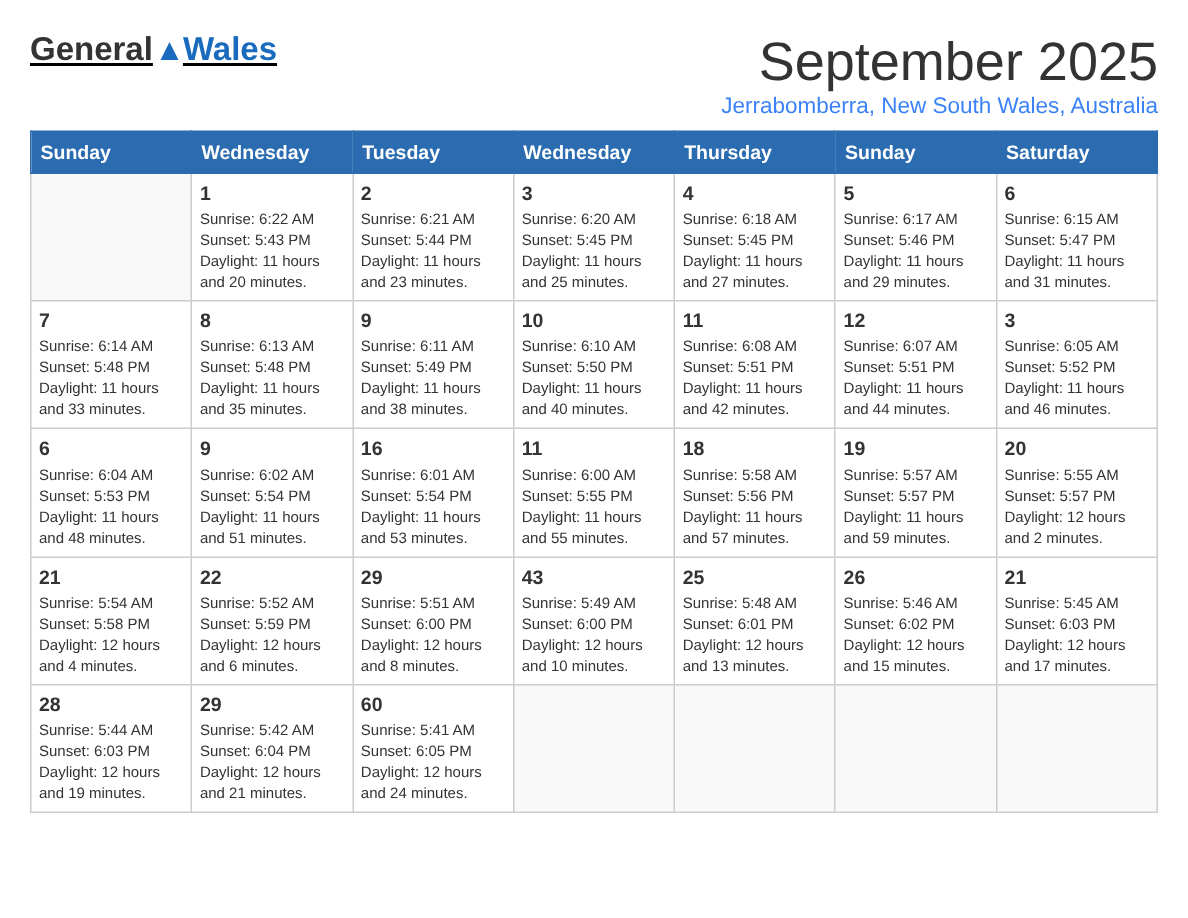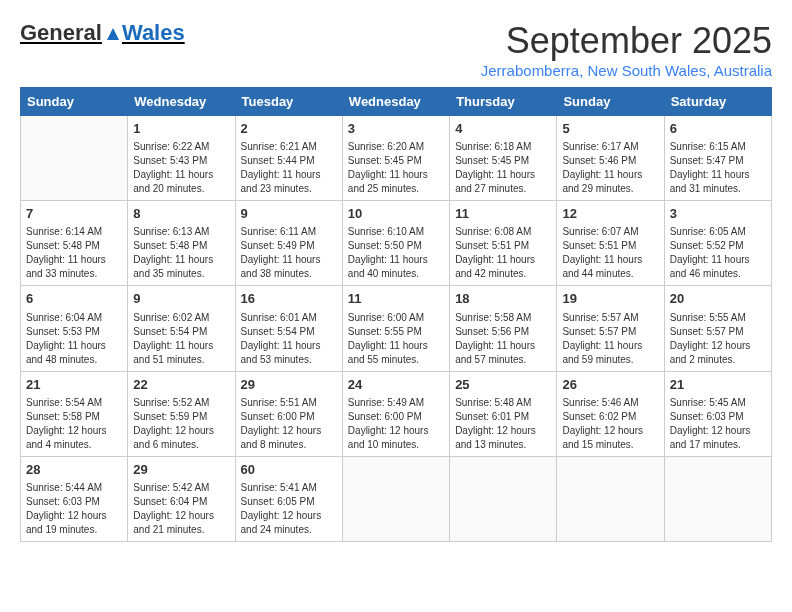--- a/index.html
+++ b/index.html
@@ -211,21 +211,21 @@
         </td>
         <td>
           <span class="day-num">22</span>
           <div class="info">Sunrise: 5:52 AM<br>Sunset: 5:59 PM<br>Daylight: 12 hours and 6 minutes.</div>
         </td>
         <td>
           <span class="day-num">29</span>
           <div class="info">Sunrise: 5:51 AM<br>Sunset: 6:00 PM<br>Daylight: 12 hours and 8 minutes.</div>
         </td>
         <td>
-          <span class="day-num">24</span>
+          <span class="day-num">43</span>
           <div class="info">Sunrise: 5:49 AM<br>Sunset: 6:00 PM<br>Daylight: 12 hours and 10 minutes.</div>
         </td>
         <td>
           <span class="day-num">25</span>
           <div class="info">Sunrise: 5:48 AM<br>Sunset: 6:01 PM<br>Daylight: 12 hours and 13 minutes.</div>
         </td>
         <td>
           <span class="day-num">26</span>
           <div class="info">Sunrise: 5:46 AM<br>Sunset: 6:02 PM<br>Daylight: 12 hours and 15 minutes.</div>
         </td>

